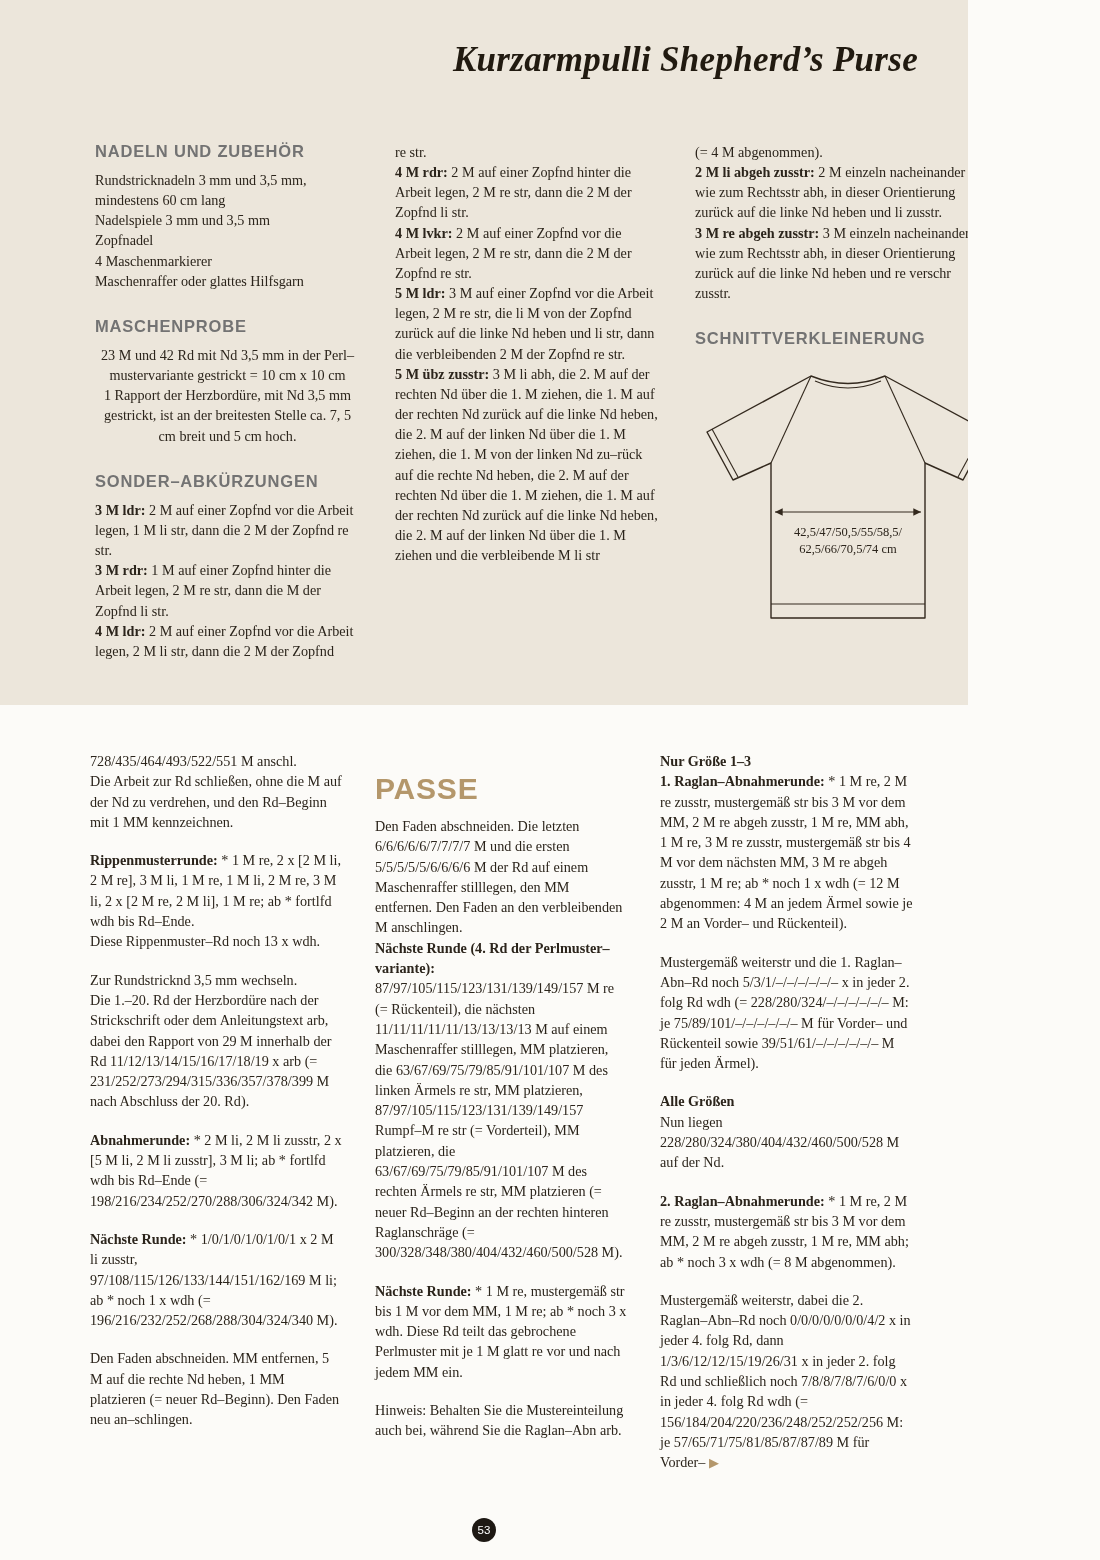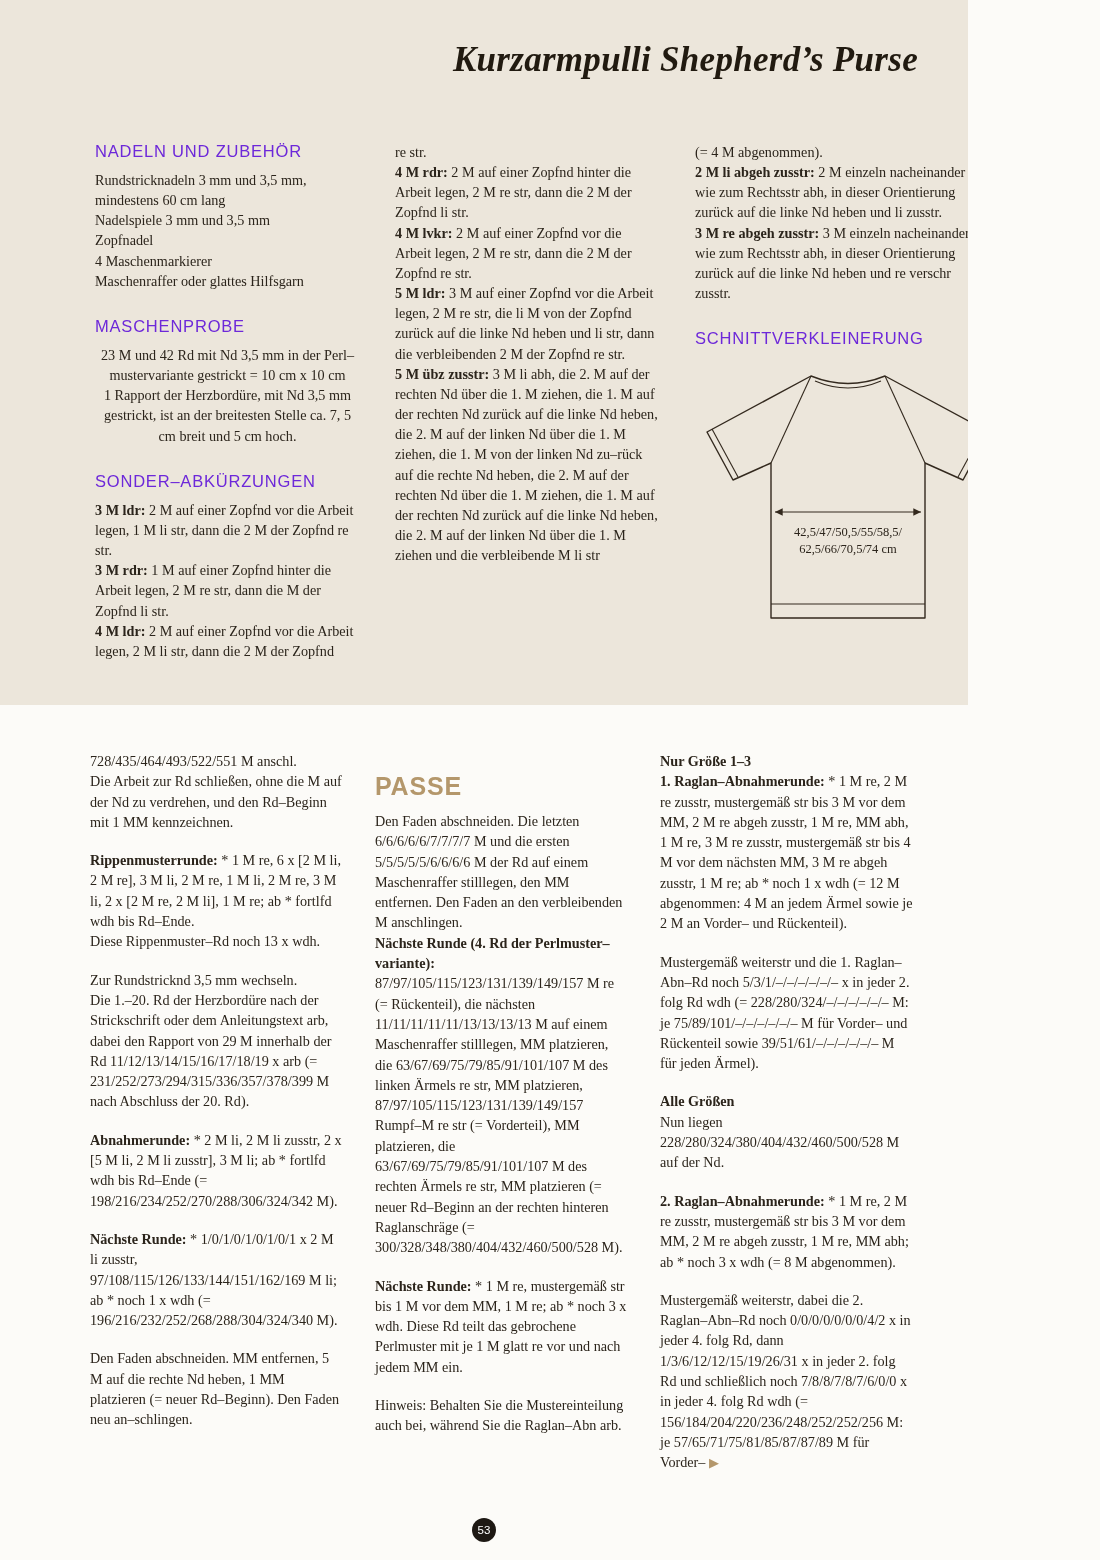--- a/index.html
+++ b/index.html
@@ -30,24 +30,24 @@
   }
   .top-columns{
     display:grid;
     grid-template-columns:265px 265px 1fr;
     column-gap:35px;
     margin-top:62px;
   }
   .sec-heading{
     margin:0 0 9px 0;
     font-family:"Liberation Sans", sans-serif;
-    font-weight:400;
+    font-weight:700;
     font-size:16.5px;
     letter-spacing:0.8px;
-    color:#6d28d9;
+    color:#737373;
   }
   .sec-heading.mt{margin-top:26px;}
   .top .para, .top .line, .abbr{
     font-size:14.2px;
     line-height:1.42;
     margin:0;
     white-space:pre-line;
   }
   .top .para{margin-bottom:0;text-align:center;}
   .col3 .textblock{max-width:276px;}
@@ -80,21 +80,21 @@
     font-size:14.2px;
     line-height:1.43;
     margin:0 0 18px 0;
     white-space:pre-line;
   }
   .bottom .para.tight{margin-bottom:0;}
   .passe-heading{
     margin:21px 0 10px 0;
     font-family:"Liberation Sans", sans-serif;
     font-weight:700;
-    font-size:25px;
+    font-size:30px;
     letter-spacing:0.8px;
     color:#b4976b;
   }
   .cont-arrow{color:#b4976b;font-size:13px;}
 
   
   .page-num{
     position:absolute;
     left:50%;
     bottom:18px;
@@ -188,21 +188,21 @@
       </div>
     </div>
   </div>
 
   <div class="bottom">
     <div class="bottom-columns">
 
       <div class="col">
         <p class="para">728/435/464/493/522/551 M anschl.
 Die Arbeit zur Rd schließen, ohne die M auf der Nd zu verdrehen, und den Rd–Beginn mit 1 MM kennzeichnen.</p>
-        <p class="para"><b class="term">Rippenmusterrunde:</b><span> * 1 M re, 6 x [2 M li, 2 M re], 3 M li, 2 M re, 1 M li, 2 M re, 3 M li, 2 x [2 M re, 2 M li], 1 M re; ab * fortlfd wdh bis Rd–Ende.
+        <p class="para"><b class="term">Rippenmusterrunde:</b><span> * 1 M re, 2 x [2 M li, 2 M re], 3 M li, 1 M re, 1 M li, 2 M re, 3 M li, 2 x [2 M re, 2 M li], 1 M re; ab * fortlfd wdh bis Rd–Ende.
 Diese Rippenmuster–Rd noch 13 x wdh.</span></p>
         <p class="para">Zur Rundstricknd 3,5 mm wechseln.
 Die 1.–20. Rd der Herzbordüre nach der Strickschrift oder dem Anleitungstext arb, dabei den Rapport von 29 M innerhalb der Rd 11/12/13/14/15/16/17/18/19 x arb (= 231/252/273/294/315/336/357/378/399 M nach Abschluss der 20. Rd).</p>
         <p class="para"><b class="term">Abnahmerunde:</b><span> * 2 M li, 2 M li zusstr, 2 x [5 M li, 2 M li zusstr], 3 M li; ab * fortlfd wdh bis Rd–Ende (= 198/216/234/252/270/288/306/324/342 M).</span></p>
         <p class="para"><b class="term">Nächste Runde:</b><span> * 1/0/1/0/1/0/1/0/1 x 2 M li zusstr, 97/108/115/126/133/144/151/162/169 M li; ab * noch 1 x wdh (= 196/216/232/252/268/288/304/324/340 M).</span></p>
         <p class="para">Den Faden abschneiden. MM entfernen, 5 M auf die rechte Nd heben, 1 MM platzieren (= neuer Rd–Beginn). Den Faden neu an–schlingen.</p>
       </div>
 
       <div class="col">
         <h2 class="passe-heading">PASSE</h2>

